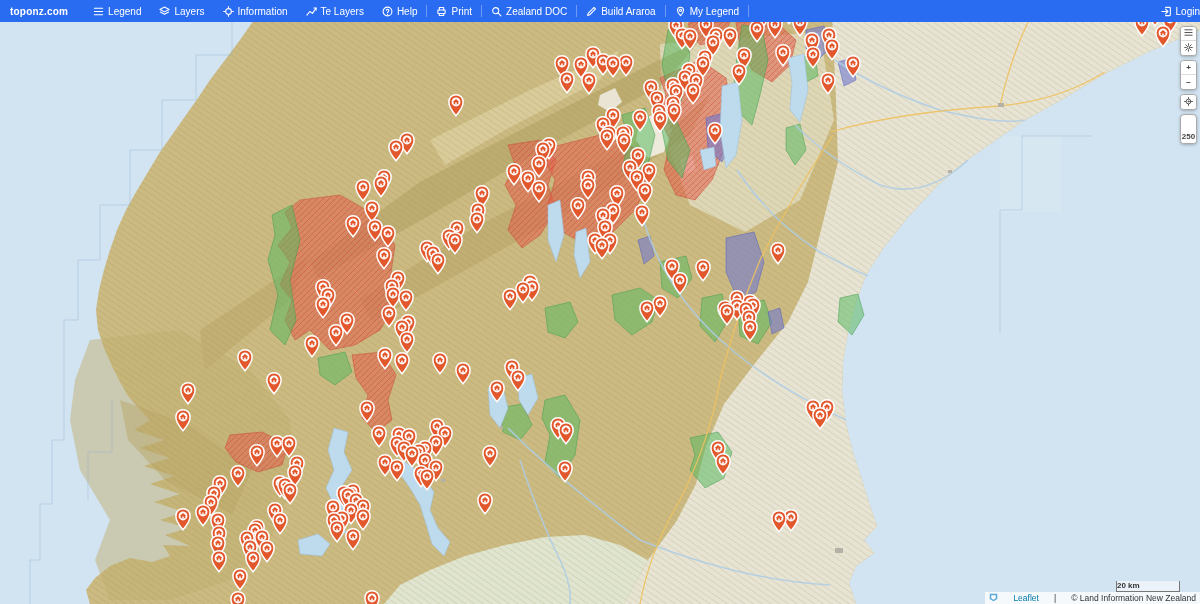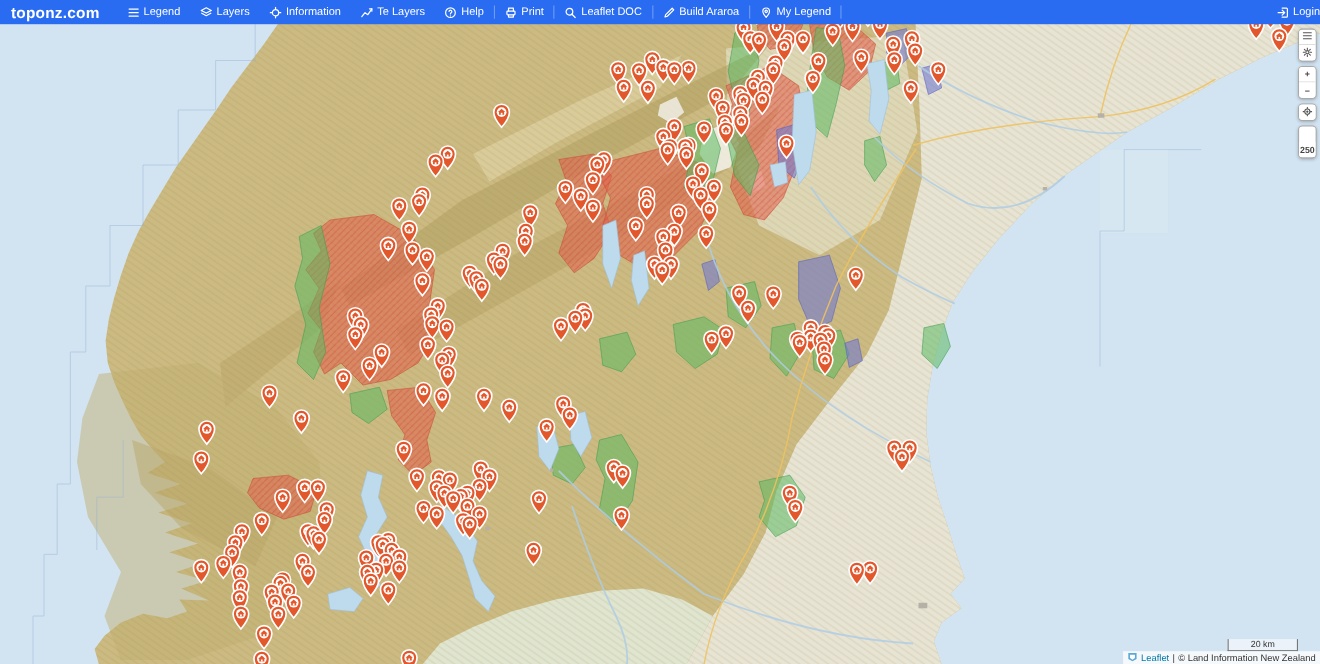--- a/index.html
+++ b/index.html
@@ -4,21 +4,21 @@
 <title>toponz.com</title>
 <style>
   html,body{margin:0;padding:0;background:#d2e3f1;}
   body{width:1200px;height:604px;overflow:hidden;position:relative;
        font-family:"Liberation Sans",sans-serif;-webkit-font-smoothing:antialiased;}
 
   
   .navbar{position:absolute;top:0;left:0;width:1200px;height:22px;
           background:var(--navbar,#2a6cf1);display:flex;align-items:center;
           z-index:1000;color:#fff;}
-  .brand{font-size:14px;font-weight:700;padding:0 16px 0 10px;letter-spacing:.2px;}
+  .brand{font-size:10px;font-weight:700;padding:0 16px 0 10px;letter-spacing:.2px;}
   .nav-item{display:flex;align-items:center;gap:4px;font-size:10px;height:26px;
             padding:0 9px;background:none;border:none;color:#fff;cursor:pointer;
             font-family:"Liberation Sans",sans-serif;white-space:nowrap;}
   .nav-item svg{display:block;}
   .nav-sep{width:1px;height:12px;background:rgba(255,255,255,.32);}
   .nav-spacer{flex:1;}
   .icon-s{stroke:#fff;stroke-width:1.2;fill:none;stroke-linecap:round;stroke-linejoin:round;}
 
   
   .map-wrap{position:absolute;top:0;left:0;width:1200px;height:604px;}
@@ -33,23 +33,23 @@
            background:#fff;border:none;border-bottom:1px solid #ddd;padding:0;margin:0;
            font-size:8px;font-weight:700;color:#444;cursor:pointer;
            font-family:"Liberation Sans",sans-serif;}
   .ctl-group .ctl-btn:last-child{border-bottom:none;}
   .ctl-btn.active{background:var(--navbar,#2a6cf1);color:#fff;margin-left:28px;}
   .icon-c{stroke:#555;stroke-width:1.1;fill:none;stroke-linecap:round;}
 
   
   .scalebar{position:absolute;right:20px;bottom:12px;width:62px;height:10px;z-index:900;
             background:rgba(255,255,255,.55);border:1.5px solid #777;border-top:none;
-            font-size:8px;line-height:9px;text-align:center;color:#333;}
+            font-size:8px;line-height:9px;text-align:left;color:#333;font-weight:bold;}
   .attribution{position:absolute;right:0;bottom:0;height:12px;z-index:900;
-               background:rgba(255,255,255,.78);display:flex;align-items:center;gap:3px;
+               background:rgba(255,255,255,.78);display:flex;align-items:center;gap:15px;
                padding:0 4px;font-size:8.5px;color:#333;}
   .attribution a{color:#0078a8;text-decoration:none;cursor:pointer;}
 </style>
 </head>
 <body>
 
 <div class="map-wrap">
 <svg class="map" width="1200" height="604" viewBox="0 0 1200 604">
   <defs>
     <pattern id="redhatch" width="6" height="6" patternUnits="userSpaceOnUse">
@@ -477,21 +477,21 @@
 
   <span class="nav-sep"></span>
 
   <button class="nav-item">
     <span>
       <svg width="11" height="11" viewBox="0 0 12 12" class="icon-s">
           <circle cx="5.1" cy="5.1" r="3.3"></circle>
           <path d="M7.6 7.6 L10.8 10.8"></path>
         </svg>
       </span>
-    <span>Leaflet DOC</span>
+    <span>Zealand DOC</span>
   </button>
 
   <span class="nav-sep"></span>
 
   <button class="nav-item">
     <span>
       <svg width="11" height="11" viewBox="0 0 12 12" class="icon-s">
           <path d="M8.8 1.6 L10.4 3.2 L4 9.6 L1.7 10.3 L2.4 8 Z"></path>
         </svg>
       </span>

